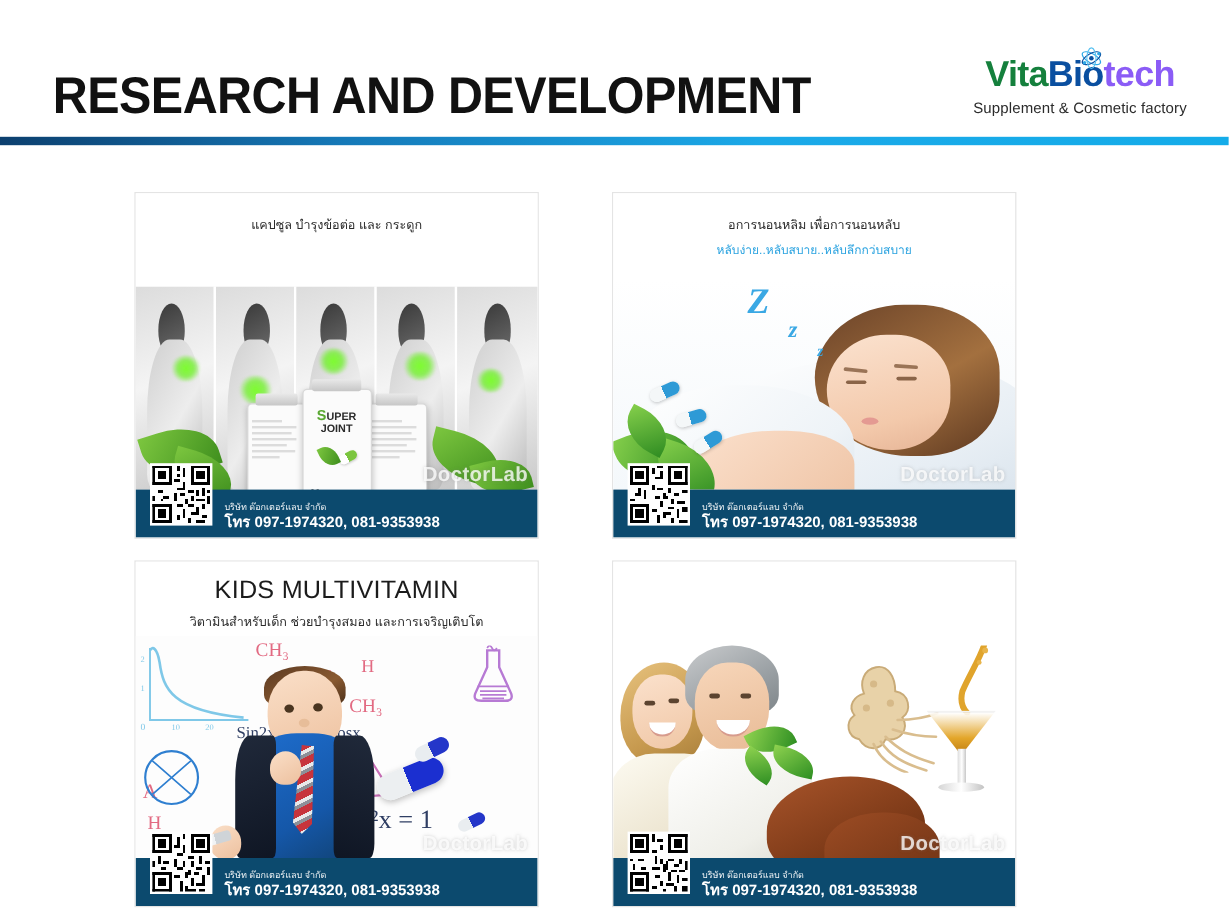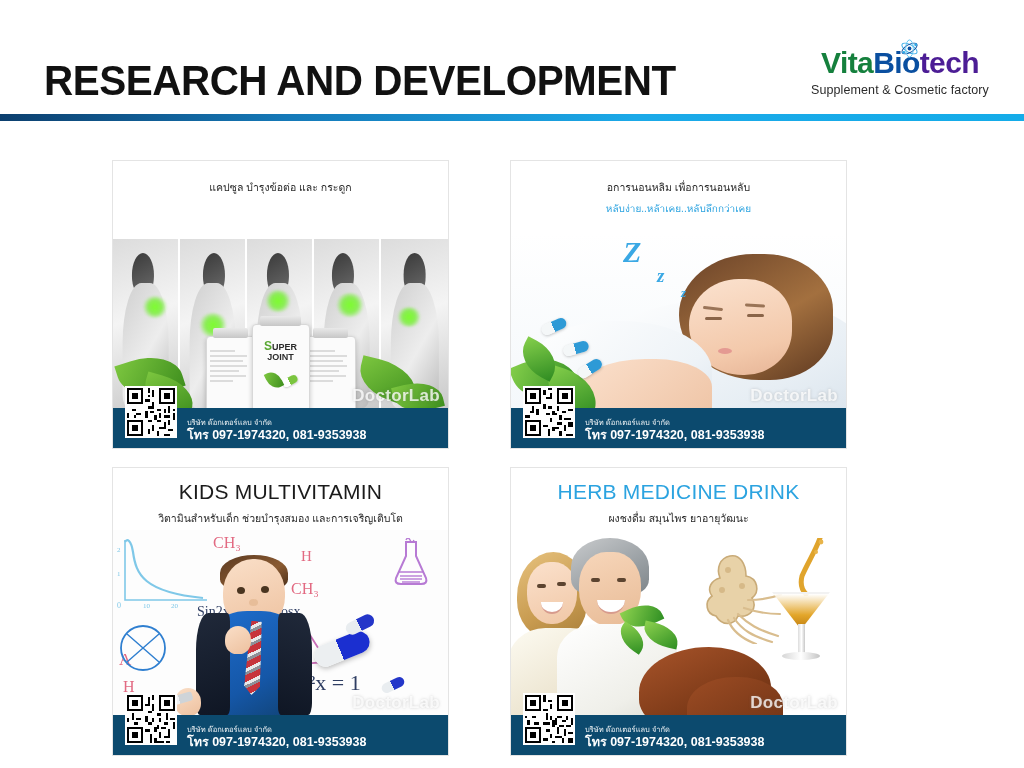--- a/index.html
+++ b/index.html
@@ -15,21 +15,21 @@
     color:#111111;white-space:nowrap;
     transform:scaleX(.94);transform-origin:left center;
   }
   #brand-logo{position:absolute;right:24px;top:48px;width:200px;text-align:center;}
   #brand-wordmark{
     font-size:30px;font-weight:bold;line-height:1;white-space:nowrap;
     letter-spacing:-.6px;position:relative;
   }
   .brand-vita{color:#15803d;}
   .brand-bio{color:#0a4fa0;}
-  .brand-tech{color:#4c1d95;margin-top:16px;}
+  .brand-tech{color:#8b5cf6;margin-top:16px;}
   #brand-atom{
     position:absolute;left:100px;top:-9px;width:19px;height:19px;
   }
   #brand-tagline{
     margin-top:5px;font-size:12.5px;color:#2b2b2b;white-space:nowrap;
     letter-spacing:.1px;
   }
   #header-rule{
     position:absolute;left:0;top:114px;width:1024px;height:7px;
     background:linear-gradient(90deg,#0c3f6e 0%,#1579b8 28%,#1ba9e8 62%,#14ace9 100%);
@@ -412,21 +412,21 @@
         <div class="ds-cap" style="left:30px;top:88px;transform:rotate(-24deg);"></div>
         <div class="ds-cap" style="left:52px;top:110px;transform:rotate(-16deg);"></div>
         <div class="ds-cap" style="left:66px;top:130px;transform:rotate(-32deg);"></div>
         <div class="ds-z" style="left:112px;top:2px;font-size:30px;">Z</div>
         <div class="ds-z" style="left:146px;top:32px;font-size:19px;">z</div>
         <div class="ds-z" style="left:170px;top:52px;font-size:13px;">z</div>
       </div>
 
       <div class="card-head">
         <div class="card-sub">อการนอนหลิม เพื่อการนอนหลับ</div>
-        <div class="card-sub2">หลับง่าย..หลัาเคย..หลับลึกกว่าเคย</div>
+        <div class="card-sub2">หลับง่าย..หลับสบาย..หลับลึกกว่บสบาย</div>
       </div>
 
       <div class="watermark">DoctorLab</div>
       <div class="card-footer">
         <div class="footer-text">
           <div class="footer-company">บริษัท ด๊อกเตอร์แลบ จำกัด</div>
           <div class="footer-phone">โทร 097-1974320, 081-9353938</div>
         </div>
       </div>
       <div class="footer-qr">
@@ -658,24 +658,20 @@
         <svg class="hd-pour" viewBox="0 0 34 58">
           <path d="M30 0 C26 12 18 24 12 38 C10 46 12 52 16 56" fill="none" stroke="#e0a42c" stroke-width="5" stroke-linecap="round"></path>
           <circle cx="31" cy="4" r="2.4" fill="#e8b44a"></circle>
           <circle cx="26" cy="14" r="2" fill="#e8b44a"></circle>
         </svg>
         <div class="hd-glass-bowl"></div>
         <div class="hd-glass-stem"></div>
         <div class="hd-glass-base"></div>
       </div>
 
-      <div class="card-head">
-        <div class="card-title blue">HERB MEDICINE DRINK</div>
-        <div class="card-sub">ผงชงดื่ม สมุนไพร ยาอายุวัฒนะ</div>
-      </div>
 
       <div class="watermark">DoctorLab</div>
       <div class="card-footer">
         <div class="footer-text">
           <div class="footer-company">บริษัท ด๊อกเตอร์แลบ จำกัด</div>
           <div class="footer-phone">โทร 097-1974320, 081-9353938</div>
         </div>
       </div>
       <div class="footer-qr">
         <svg class="qr-svg" viewBox="0 0 21 21" shape-rendering="crispEdges">

